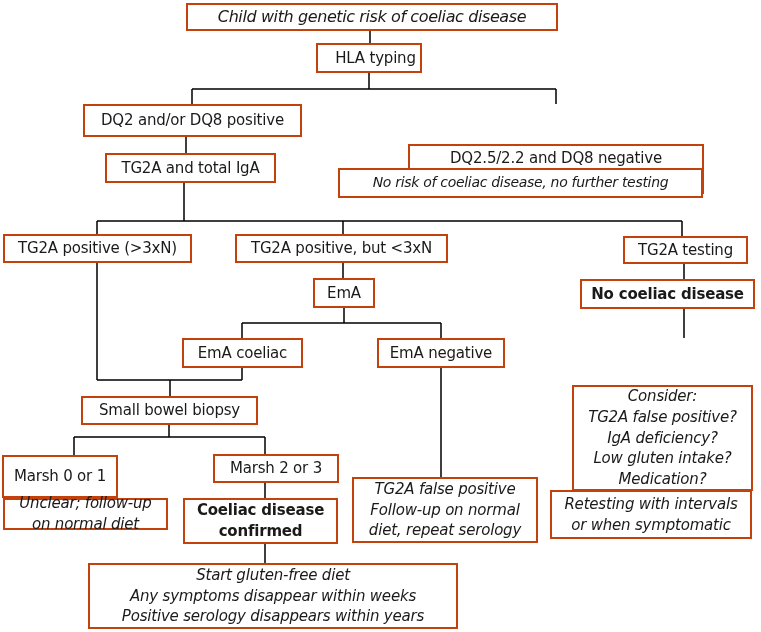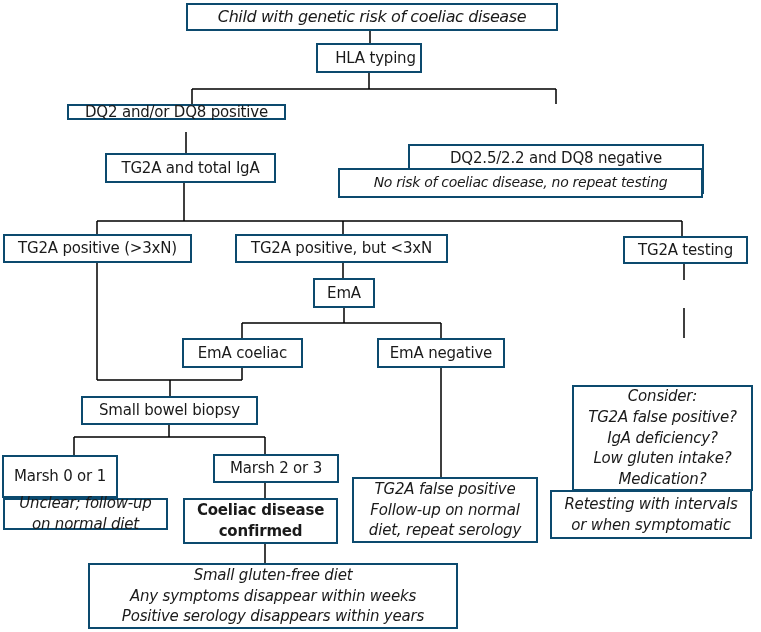--- a/index.html
+++ b/index.html
@@ -13,21 +13,21 @@
     overflow: hidden;
   }
   .connectors {
     position: absolute;
     left: 0; top: 0;
     width: 761px; height: 632px;
   }
   .node {
     position: absolute;
     box-sizing: border-box;
-    border: 2px solid #0c4a6e;
+    border: 2px solid #c2410c;
     background: #ffffff;
     display: flex;
     align-items: center;
     justify-content: center;
     text-align: center;
     font-size: 15px;
     line-height: 1.38;
     white-space: pre-line;
     padding: 0 2px;
     letter-spacing: -0.2px;
@@ -59,37 +59,38 @@
       M169 424 V437 M74 437 H265 M74 437 V456 M265 437 V455
       M74 483 V499
       M265 482 V499
       M265 543 V564"></path>
   </svg>
 
   <div class="node italic title-node" style="left:186px; top:3px;   width:372px; height:28px;">Child with genetic risk of coeliac disease</div>
 
   <div class="node" style="left:316px; top:43px;  width:106px; height:30px;padding-left:15px;">HLA typing</div>
 
-  <div class="node" style="left:67px;  top:104px; width:219px; height:16px;">DQ2 and/or DQ8 positive</div>
+  <div class="node" style="left:83px;  top:104px; width:219px; height:33px;">DQ2 and/or DQ8 positive</div>
 
   <div class="node" style="left:408px; top:103px; width:296px; height:50px;margin-top:41px;">DQ2.5/2.2 and DQ8 negative
 and not homozygotic for DQ B1*02</div>
 
   <div class="node" style="left:81px;  top:153px; width:171px; height:30px;margin-left:24px;">TG2A and total IgA</div>
 
-  <div class="node italic small" style="left:338px; top:168px; width:365px; height:30px;">No risk of coeliac disease, no repeat testing</div>
+  <div class="node italic small" style="left:338px; top:168px; width:365px; height:30px;">No risk of coeliac disease, no further testing</div>
 
   <div class="node" style="left:3px;   top:234px; width:189px; height:29px;">TG2A positive (&gt;3xN)</div>
 
   <div class="node" style="left:235px; top:234px; width:213px; height:29px;">TG2A positive, but &lt;3xN</div>
 
   <div class="node" style="left:623px; top:236px; width:125px; height:28px;">TG2A testing</div>
 
   <div class="node" style="left:313px; top:278px; width:62px;  height:30px;">EmA</div>
 
+  <div class="node bold" style="left:580px; top:279px; width:175px; height:30px;">No coeliac disease</div>
 
   <div class="node" style="left:182px; top:338px; width:121px; height:30px;">EmA coeliac</div>
 
   <div class="node" style="left:377px; top:338px; width:128px; height:30px;">EmA negative</div>
 
   <div class="node italic" style="left:572px; top:337px; width:181px; height:106px;margin-top:48px;">Consider:
 TG2A false positive?
 IgA deficiency?
 Low gluten intake?
 Medication?</div>
@@ -106,17 +107,17 @@
   <div class="node bold" style="left:183px; top:498px; width:155px; height:46px;">Coeliac disease
 confirmed</div>
 
   <div class="node italic" style="left:352px; top:477px; width:186px; height:66px;">TG2A false positive
 Follow-up on normal
 diet, repeat serology</div>
 
   <div class="node italic" style="left:550px; top:490px; width:202px; height:49px;">Retesting with intervals
 or when symptomatic</div>
 
-  <div class="node italic" style="left:88px;  top:563px; width:370px; height:66px;">Small gluten-free diet
+  <div class="node italic" style="left:88px;  top:563px; width:370px; height:66px;">Start gluten-free diet
 Any symptoms disappear within weeks
 Positive serology disappears within years</div>
 
 </div>
 
 </body></html>

